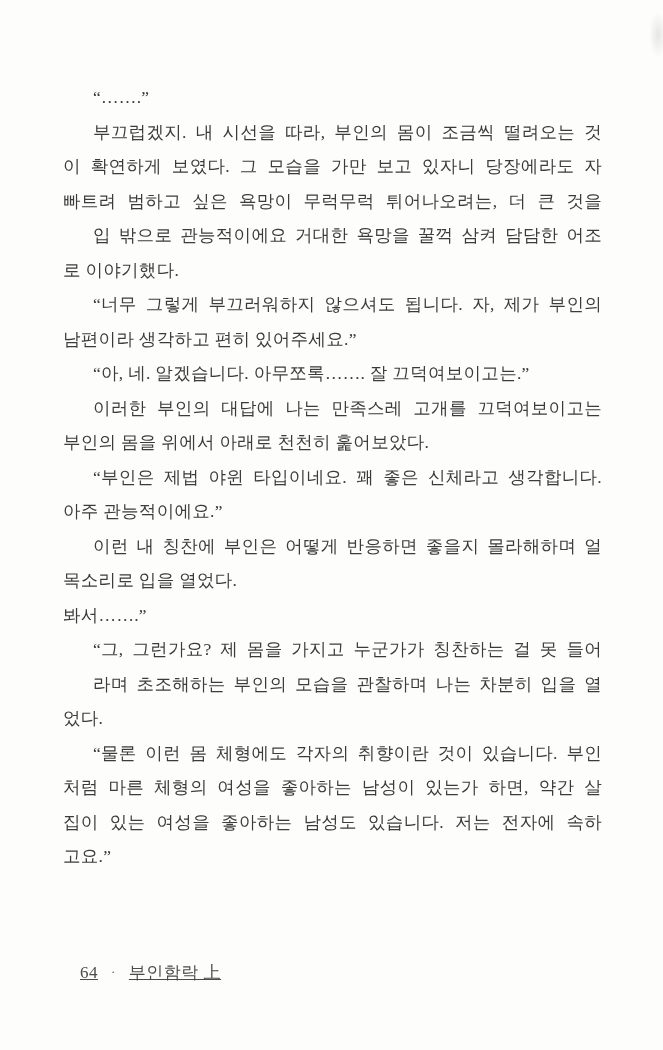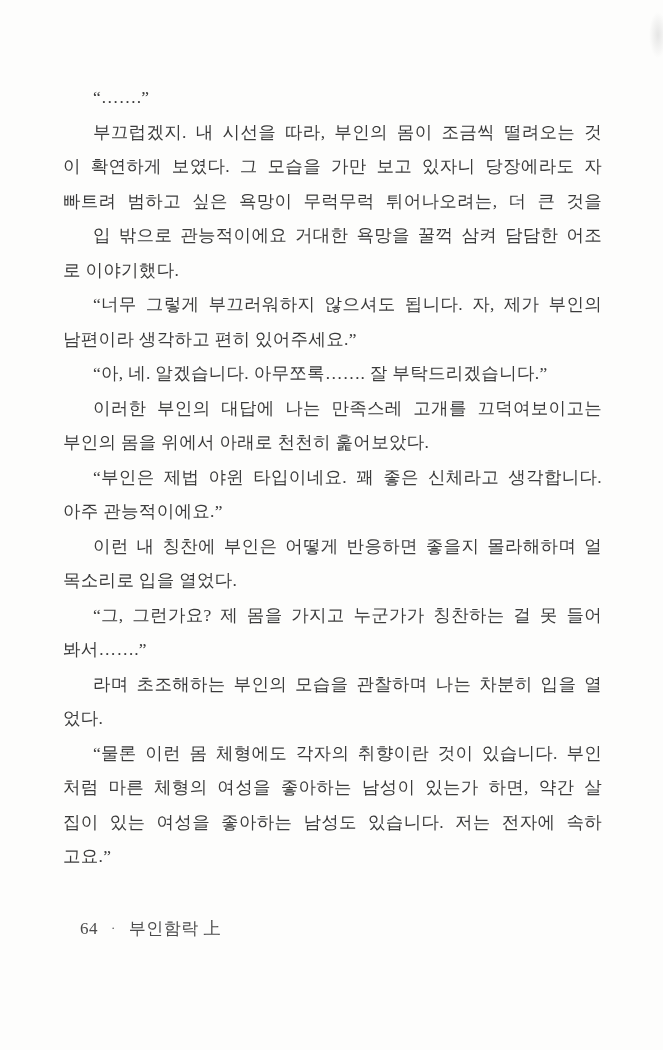--- a/index.html
+++ b/index.html
@@ -45,25 +45,26 @@
     text-align: justify;
     text-align-last: justify;
   }
   .underline {
     text-underline-offset: 4px;
     text-decoration-thickness: 1px;
   }
   .footer {
     position: absolute;
     left: 80px;
-    top: 916px;
+    top: 960px;
     font-size: 17px;
     line-height: 24px;
     color: #4b4b4b;
     letter-spacing: 0.5px;
+    text-decoration: underline;
   }
   .footer .sep {
     display: inline-block;
     margin: 0 13px;
     font-size: 13px;
     vertical-align: 2px;
     color: #5a5a5a;
   }
 </style>
 </head>
@@ -74,29 +75,29 @@
 
   <div class="text-block">
       <div class="line indent">“…….”</div>
       <div class="line indent justify">부끄럽겠지. 내 시선을 따라, 부인의 몸이 조금씩 떨려오는 것</div>
       <div class="line justify">이 확연하게 보였다. 그 모습을 가만 보고 있자니 당장에라도 자</div>
       <div class="line justify">빠트려 범하고 싶은 욕망이 무럭무럭 튀어나오려는, 더 큰 것을</div>
       <div class="line indent justify">입 밖으로 관능적이에요 거대한 욕망을 꿀꺽 삼켜 담담한 어조</div>
       <div class="line">로 이야기했다.</div>
       <div class="line indent justify">“너무 그렇게 부끄러워하지 않으셔도 됩니다. 자, 제가 부인의</div>
       <div class="line">남편이라 생각하고 편히 있어주세요.”</div>
-      <div class="line indent">“아, 네. 알겠습니다. 아무쪼록……. 잘 부탁드리겠습니다.”</div>
+      <div class="line indent">“아, 네. 알겠습니다. 아무쪼록……. 잘 끄덕여보이고는.”</div>
       <div class="line indent justify">이러한 부인의 대답에 나는 만족스레 고개를 끄덕여보이고는</div>
       <div class="line">부인의 몸을 위에서 아래로 천천히 훑어보았다.</div>
       <div class="line indent justify">“부인은 제법 야윈 타입이네요. 꽤 좋은 신체라고 생각합니다.</div>
       <div class="line">아주 관능적이에요.”</div>
       <div class="line indent justify">이런 내 칭찬에 부인은 어떻게 반응하면 좋을지 몰라해하며 얼</div>
       <div class="line">목소리로 입을 열었다.</div>
+      <div class="line">봐서…….”</div>
       <div class="line indent justify">“그, 그런가요? 제 몸을 가지고 누군가가 칭찬하는 걸 못 들어</div>
-      <div class="line">봐서…….”</div>
       <div class="line indent justify">라며 초조해하는 부인의 모습을 관찰하며 나는 차분히 입을 열</div>
       <div class="line">었다.</div>
       <div class="line indent justify">“물론 이런 몸 체형에도 각자의 취향이란 것이 있습니다. 부인</div>
       <div class="line justify">처럼 마른 체형의 여성을 좋아하는 남성이 있는가 하면, 약간 살</div>
       <div class="line justify">집이 있는 여성을 좋아하는 남성도 있습니다. 저는 전자에 속하</div>
       <div class="line"><span class="underline">고요.</span><span>”</span></div>
     </div>
 
   <div class="footer">
     <span>64</span><span class="sep">·</span><span>부인함락 上</span>

